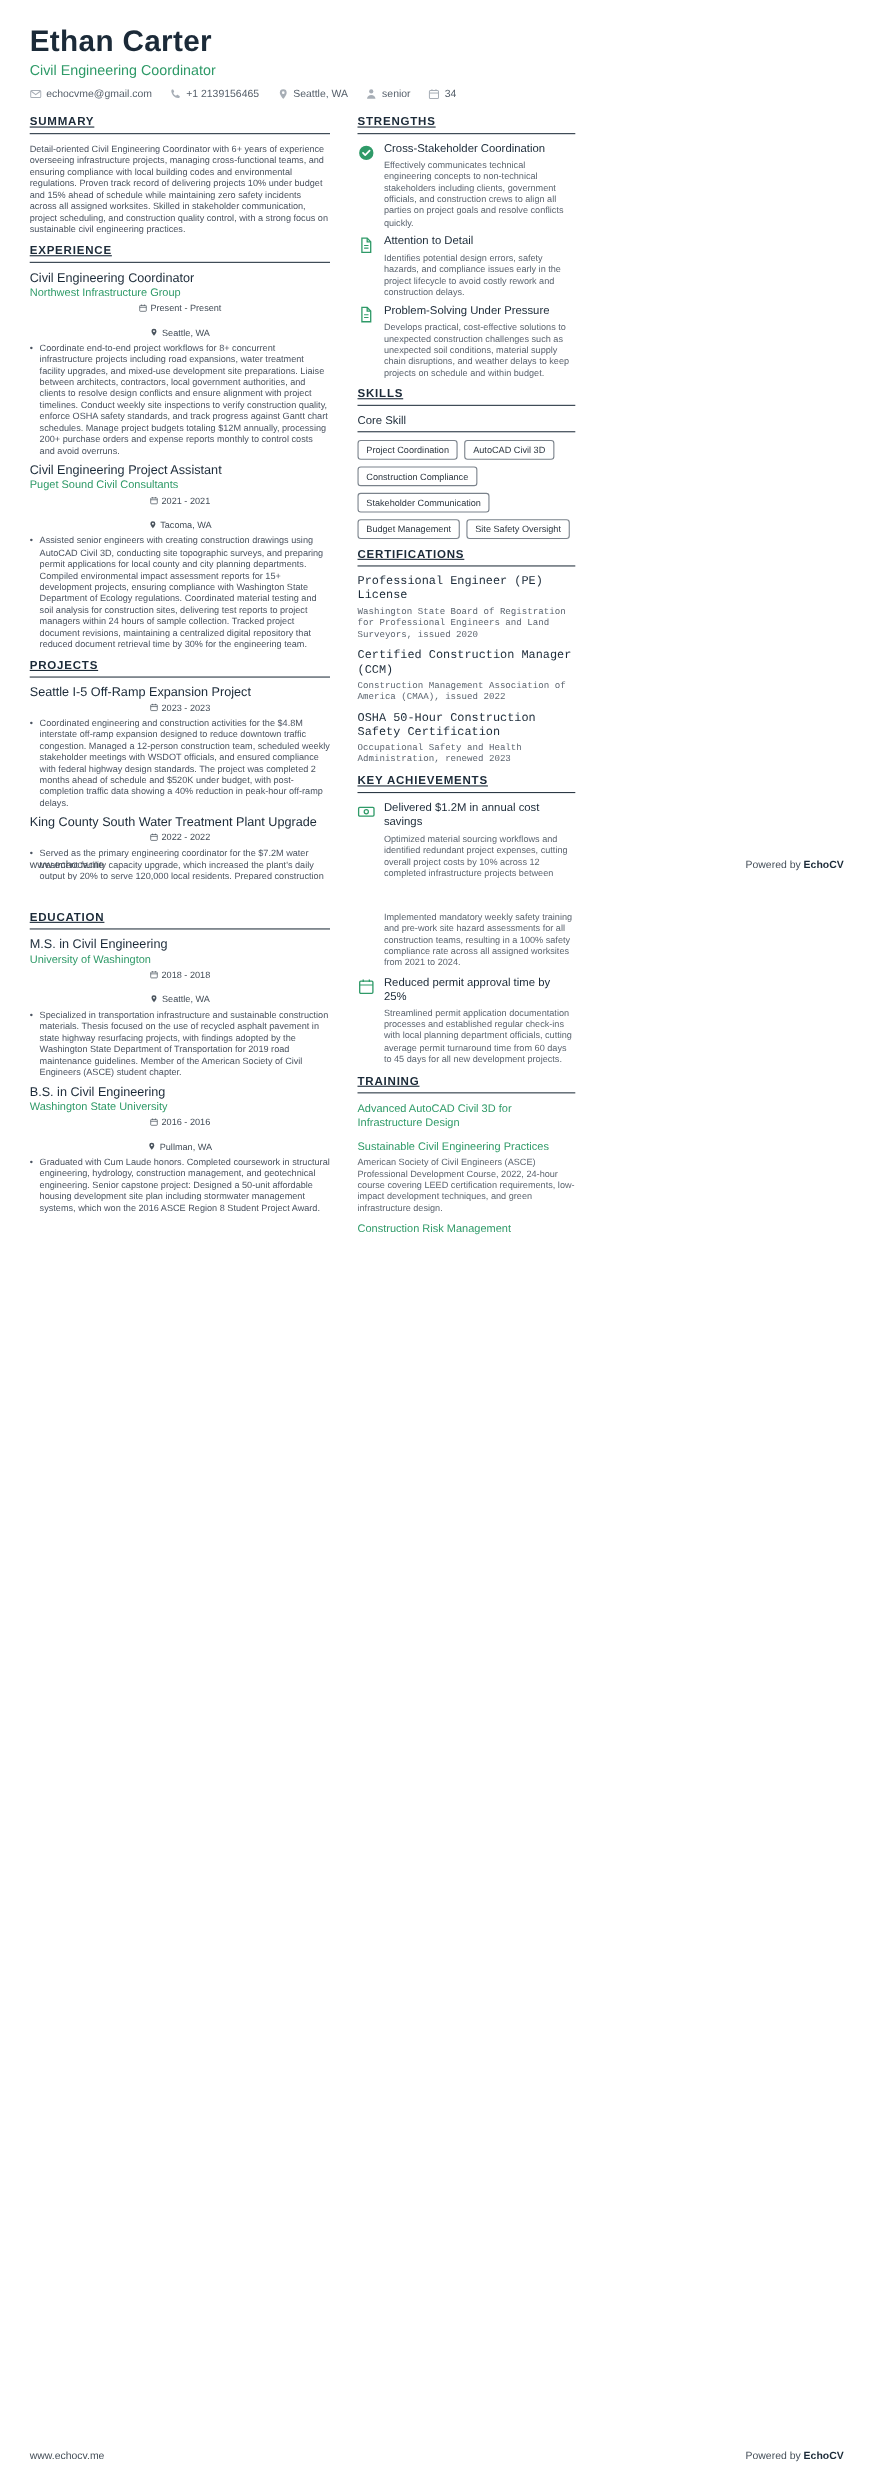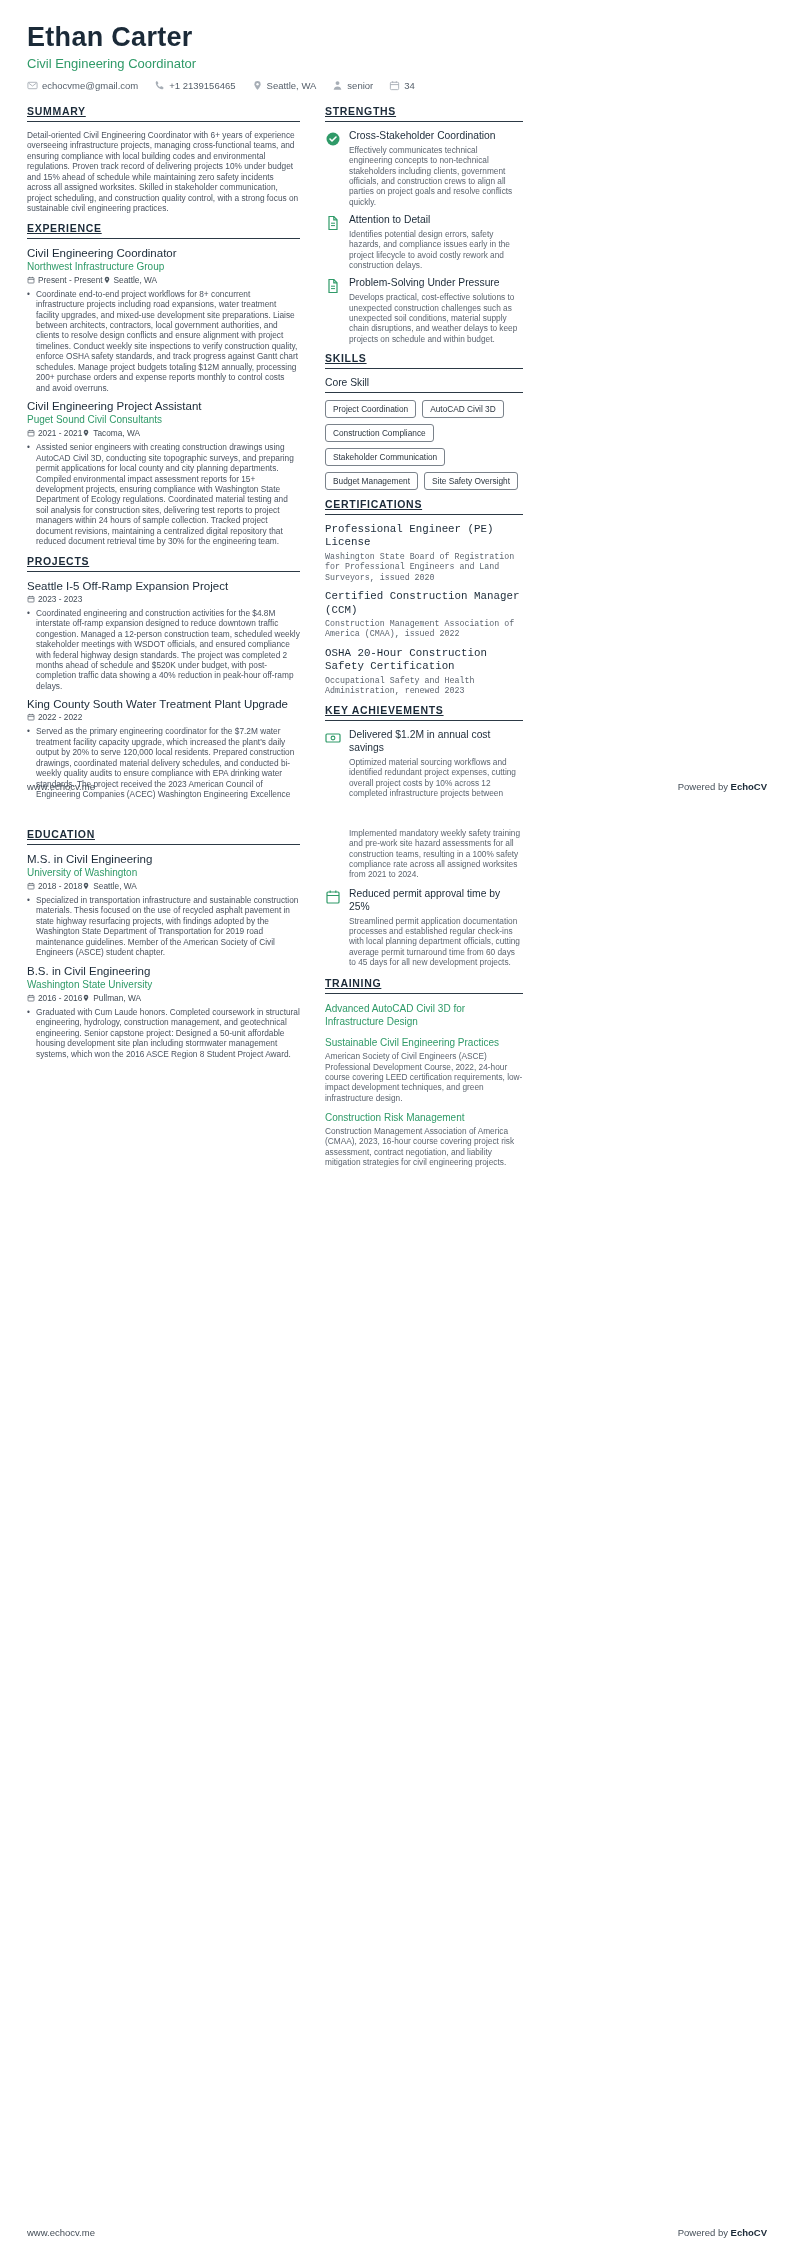--- a/index.html
+++ b/index.html
@@ -29,21 +29,21 @@
   .lcol{width:273px;flex:none;}
   .spacer{width:25px;flex:none;}
   .rcol{width:198px;flex:none;}
 
   .sec{margin-bottom:8px;}
   .sh{font-size:10.5px;font-weight:bold;letter-spacing:.7px;color:var(--heading);padding-bottom:4px;border-bottom:1px solid #2c3945;margin-bottom:8px;text-decoration:underline;}
 
   .entry{margin-bottom:7px;}
   .etitle{font-size:11.5px;color:var(--heading);margin-bottom:2px;}
   .ecompany{font-size:10px;color:var(--accent);margin-bottom:3px;}
-  .meta{display:flex;align-items:center;font-size:8.3px;color:#424c57;margin-bottom:4px;}
+  .meta{display:flex;align-items:center;gap:12px;font-size:8.3px;color:#424c57;margin-bottom:4px;flex-direction:column;}
   .mitem{display:flex;align-items:center;gap:3px;}
   .blt{list-style:none;}
   .blt li{position:relative;padding-left:9px;font-size:8.3px;line-height:1.26;color:var(--body);}
   .blt li::before{content:"\2022";position:absolute;left:0;top:0;}
 
   .ritem{display:flex;gap:8px;margin-bottom:7px;}
   .ricon{width:16px;flex:none;padding-top:1px;}
   .rbody{flex:1;min-width:0;}
   .rtitle{font-size:10.3px;color:var(--heading);line-height:1.25;margin-bottom:2px;}
   .rdesc{font-size:8.3px;line-height:1.25;color:var(--muted);}
@@ -287,21 +287,21 @@
           <div class="sh">CERTIFICATIONS</div>
           <div class="cert">
             <div class="cert-title">Professional Engineer (PE) License</div>
             <div class="cert-desc">Washington State Board of Registration for Professional Engineers and Land Surveyors, issued 2020</div>
           </div>
           <div class="cert">
             <div class="cert-title">Certified Construction Manager (CCM)</div>
             <div class="cert-desc">Construction Management Association of America (CMAA), issued 2022</div>
           </div>
           <div class="cert">
-            <div class="cert-title">OSHA 20-Hour Construction Safety Certification</div>
+            <div class="cert-title">OSHA 50-Hour Construction Safety Certification</div>
             <div class="cert-desc">Occupational Safety and Health Administration, renewed 2023</div>
           </div>
         </section>
 
         <section class="sec">
           <div class="sh">KEY ACHIEVEMENTS</div>
 
           <div class="ritem">
             <div class="ricon">
               <svg class="gicon" width="16" height="16" viewBox="0 0 16 16">
@@ -427,21 +427,20 @@
 
           <div class="tr-item">
             <div class="tr-title">Advanced AutoCAD Civil 3D for Infrastructure Design</div>
           </div>
           <div class="tr-item">
             <div class="tr-title">Sustainable Civil Engineering Practices</div>
             <div class="tr-desc">American Society of Civil Engineers (ASCE) Professional Development Course, 2022, 24-hour course covering LEED certification requirements, low-impact development techniques, and green infrastructure design.</div>
           </div>
           <div class="tr-item">
             <div class="tr-title">Construction Risk Management</div>
-            <div class="tr-desc">Construction Management Association of America (CMAA), 2023, 16-hour course covering project risk assessment, contract negotiation, and liability mitigation strategies for civil engineering projects.</div>
           </div>
         </section>
       </div>
     </div>
   </div>
 
   <div class="ftr">
     <span>www.echocv.me</span>
     <span><span>Powered by</span> <span class="brand">EchoCV</span></span>
   </div>

